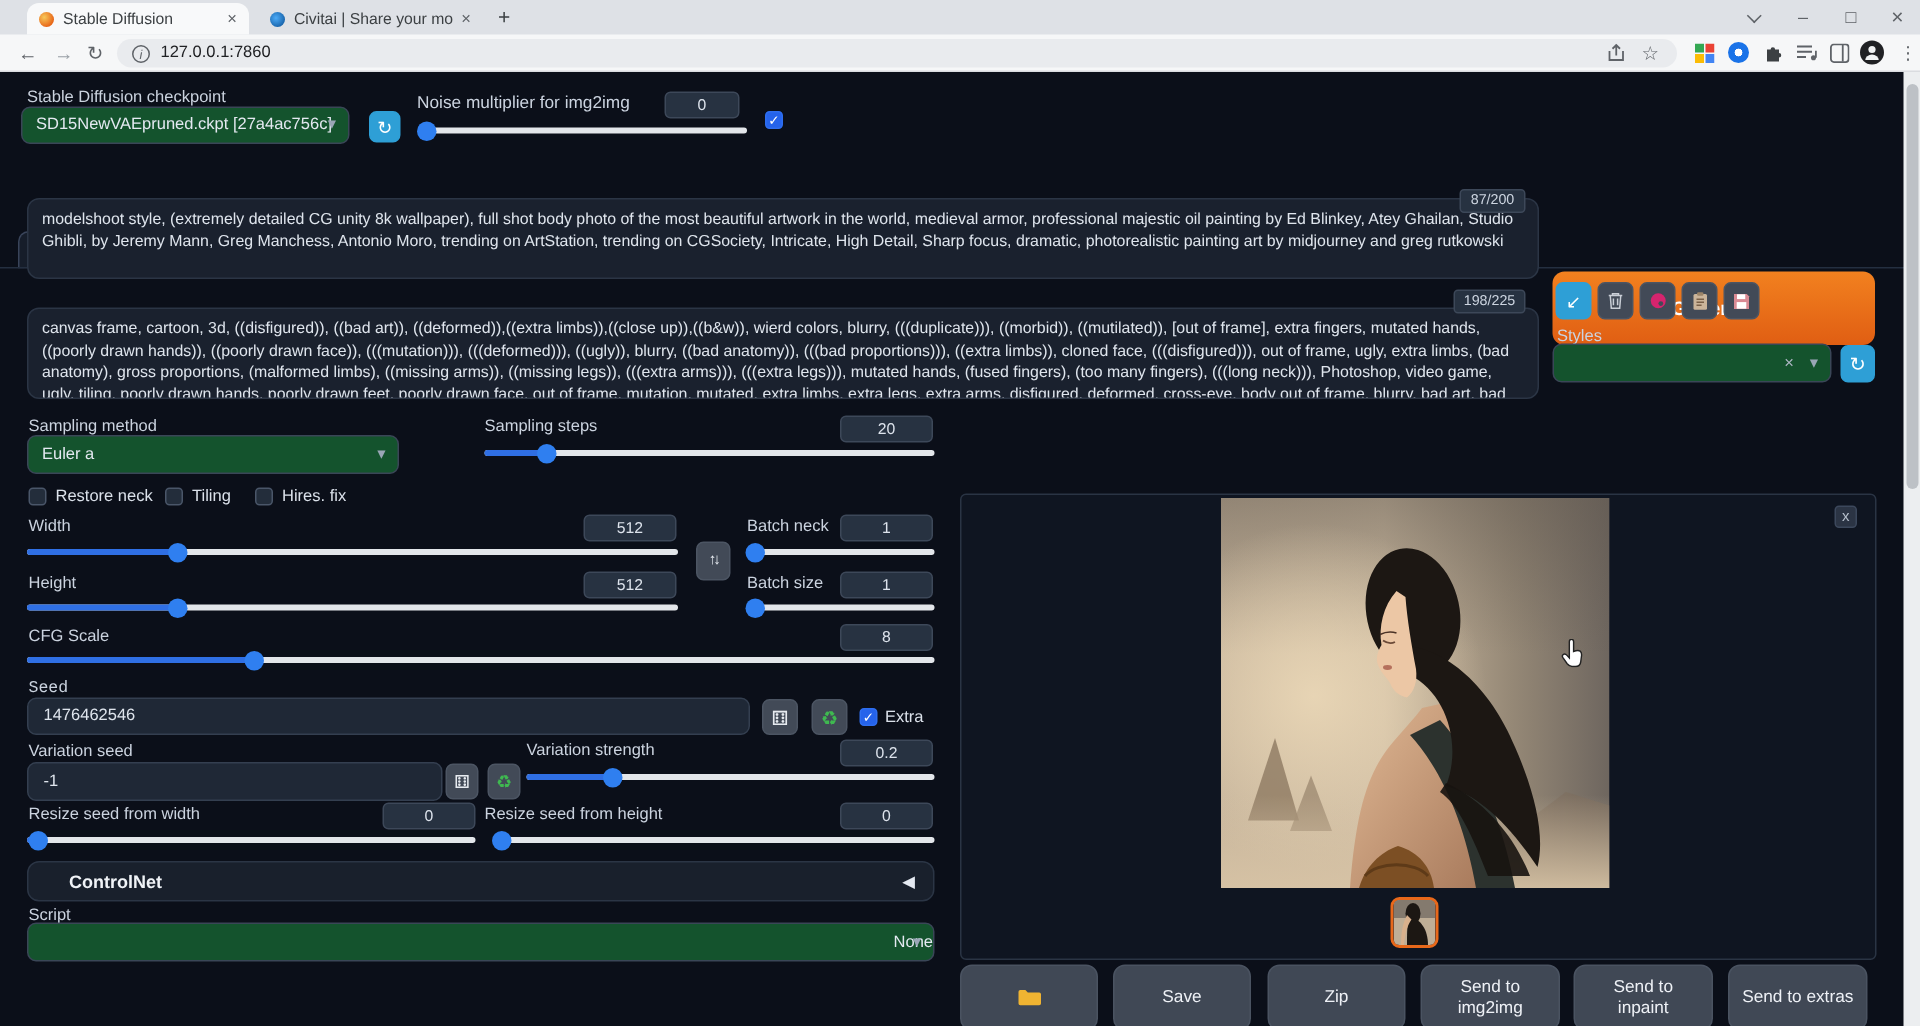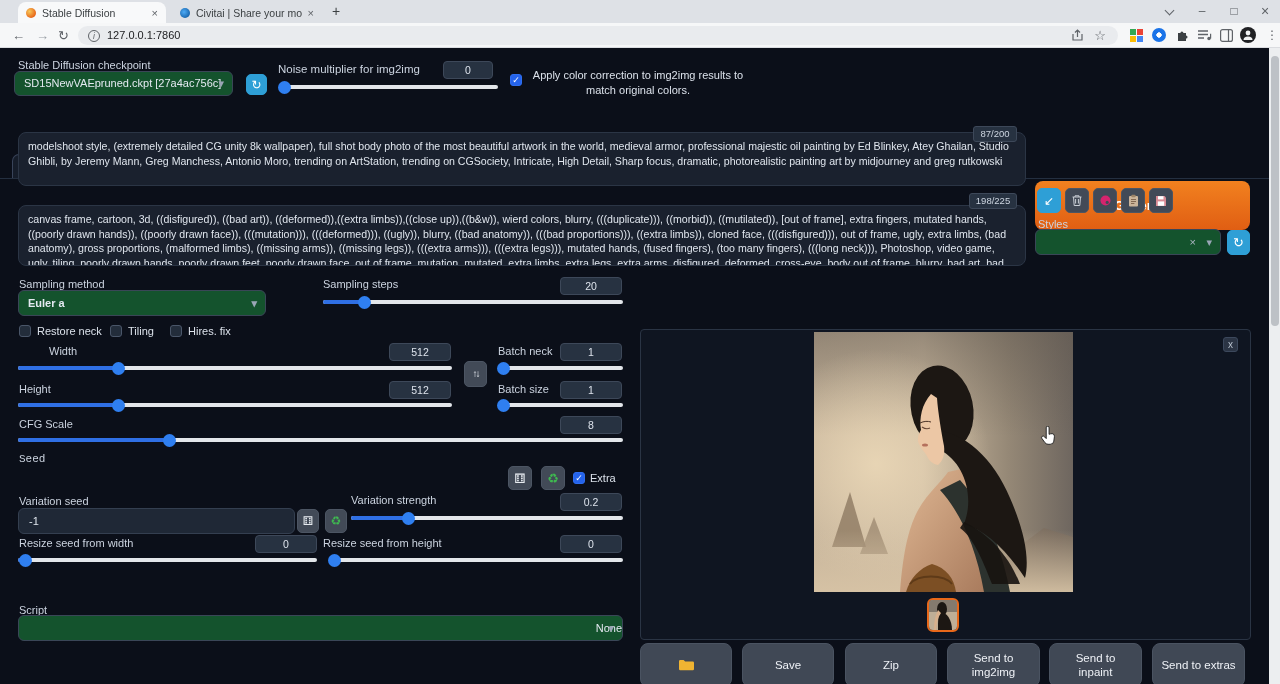--- a/index.html
+++ b/index.html
@@ -144,21 +144,20 @@
     <div class="gbtn" style="left:246px;top:26px;width:21px;height:21px;background:#2e9fd6;border-color:#2e9fd6;font-size:12px;line-height:20px;color:#fff;">↻</div>
 
     <div class="lbl" style="left:278px;top:15px;font-size:11.5px;">Noise multiplier for img2img</div>
     <div class="numbox" style="left:443px;top:13px;width:50px;height:18px;line-height:16px;">0</div>
     <div class="slider" style="left:281px;top:37px;width:217px;">
       <div class="sl-fill" style="width:0%;"></div>
         <div class="sl-dot" style="left:3px;"></div>
     </div>
 
     <div class="chk on" style="left:510px;top:26px;">✓</div>
-    <div class="lbl" style="left:527px;top:20px;width:222px;white-space:normal;line-height:14.5px;color:#dbe1ea;">Apply color correction to img2img results to match original colors.</div>
 
     <div id="main-tabs">
       <div class="mtab active">txt2img</div>
       <div class="mtab">img2img</div>
       <div class="mtab">Extras</div>
       <div class="mtab">PNG Info</div>
       <div class="mtab">Checkpoint Merger</div>
       <div class="mtab">Train</div>
       <div class="mtab">Dreambooth</div>
       <div class="mtab">Settings</div>
@@ -202,39 +201,39 @@
     </div>
 
     <div class="lbl" style="left:1038px;top:170px;">Styles</div>
     <div class="dd" style="left:1035px;top:181px;width:186px;height:26px;line-height:24px;">
       <span class="arr" style="right:24px;color:#aeb7c4;">×</span>
       <span class="arr">▾</span>
     </div>
     <div class="gbtn" style="left:1227px;top:182px;width:23px;height:25px;background:#2e9fd6;border-color:#2e9fd6;font-size:13px;line-height:24px;color:#fff;">↻</div>
 
     <div class="lbl" style="left:19px;top:230px;">Sampling method</div>
-    <div class="dd" style="left:18px;top:242px;width:248px;height:26px;line-height:24px;font-weight:bold;">
+    <div class="dd" style="left:18px;top:242px;width:248px;height:26px;line-height:24px;">
       <span>Euler a</span>
       <span class="arr">▾</span>
     </div>
     <div class="lbl" style="left:323px;top:230px;">Sampling steps</div>
     <div class="numbox" style="left:560px;top:229px;width:62px;height:18px;line-height:16px;">20</div>
     <div class="slider" style="left:323px;top:252px;width:300px;">
       <div class="sl-fill" style="width:13.5%;"></div>
         <div class="sl-dot" style="left:13.5%;"></div>
     </div>
 
     <div class="chk" style="left:19px;top:277px;"></div>
     <div class="lbl" style="left:37px;top:277px;color:#dbe1ea;">Restore neck</div>
     <div class="chk" style="left:110px;top:277px;"></div>
     <div class="lbl" style="left:128px;top:277px;color:#dbe1ea;">Tiling</div>
     <div class="chk" style="left:170px;top:277px;"></div>
     <div class="lbl" style="left:188px;top:277px;color:#dbe1ea;">Hires. fix</div>
 
-    <div class="lbl" style="left:19px;top:297px;margin-left:30px;">Width</div>
+    <div class="lbl" style="left:19px;top:297px;">Width</div>
     <div class="numbox" style="left:389px;top:295px;width:62px;height:18px;line-height:16px;">512</div>
     <div class="slider" style="left:18px;top:318px;width:434px;">
       <div class="sl-fill" style="width:23%;"></div>
         <div class="sl-dot" style="left:23%;"></div>
     </div>
     <div class="gbtn" style="left:464px;top:313px;width:23px;height:26px;font-size:10px;line-height:24px;letter-spacing:-2px;">↑↓</div>
     <div class="lbl" style="left:498px;top:297px;">Batch neck</div>
     <div class="numbox" style="left:560px;top:295px;width:62px;height:18px;line-height:16px;">1</div>
     <div class="slider" style="left:498px;top:318px;width:125px;">
       <div class="sl-fill" style="width:0%;"></div>
@@ -255,20 +254,21 @@
     </div>
 
     <div class="lbl" style="left:19px;top:370px;">CFG Scale</div>
     <div class="numbox" style="left:560px;top:368px;width:62px;height:18px;line-height:16px;">8</div>
     <div class="slider" style="left:18px;top:390px;width:605px;">
       <div class="sl-fill" style="width:25%;"></div>
         <div class="sl-dot" style="left:25%;"></div>
     </div>
 
     <div class="lbl" style="left:19px;top:405px;font-family:Liberation Mono, monospace;">Seed</div>
+    <div class="ta-input" style="left:18px;top:417px;width:482px;height:25px;line-height:23px;">1476462546</div>
     <div class="gbtn" style="left:508px;top:418px;width:24px;height:24px;font-size:13px;line-height:23px;color:#e7ebf0;">⚅</div>
     <div class="gbtn" style="left:541px;top:418px;width:24px;height:24px;font-size:13px;line-height:23px;color:#3fb950;">♻</div>
     <div class="chk on" style="left:573px;top:424px;">✓</div>
     <div class="lbl" style="left:590px;top:424px;color:#dbe1ea;">Extra</div>
 
     <div class="lbl" style="left:19px;top:447px;">Variation seed</div>
     <div class="ta-input" style="left:18px;top:460px;width:277px;height:26px;line-height:24px;">-1</div>
     <div class="gbtn" style="left:297px;top:461px;width:22px;height:24px;font-size:12px;line-height:23px;color:#e7ebf0;">⚅</div>
     <div class="gbtn" style="left:325px;top:461px;width:22px;height:24px;font-size:12px;line-height:23px;color:#3fb950;">♻</div>
     <div class="lbl" style="left:351px;top:446px;">Variation strength</div>
@@ -284,20 +284,24 @@
       <div class="sl-fill" style="width:2%;"></div>
         <div class="sl-dot" style="left:7px;"></div>
     </div>
     <div class="lbl" style="left:323px;top:489px;">Resize seed from height</div>
     <div class="numbox" style="left:560px;top:487px;width:62px;height:18px;line-height:16px;">0</div>
     <div class="slider" style="left:330px;top:510px;width:293px;">
       <div class="sl-fill" style="width:1%;"></div>
         <div class="sl-dot" style="left:4px;"></div>
     </div>
 
+    <div class="abs" style="left:18px;top:526px;width:605px;height:27px;background:#19202c;border:1px solid #2b3545;border-radius:8px;">
+      <span class="abs" style="left:27px;top:6px;font-size:12px;font-weight:bold;color:#f0f3f7;">ControlNet</span>
+      <span class="abs" style="right:12px;top:6px;font-size:11px;color:#e4e9f1;">◀</span>
+    </div>
 
     <div class="lbl" style="left:19px;top:556px;">Script</div>
     <div class="dd" style="left:18px;top:567px;width:605px;height:26px;line-height:24px;text-align:right;">
       <span>None</span>
       <span class="arr">▾</span>
     </div>
 
     <div id="gallery">
       <div class="abs" style="right:12px;top:7px;width:15px;height:15px;background:#2b3444;border:1px solid #3c485c;border-radius:3px;color:#b7c0cd;font-size:10px;text-align:center;line-height:13px;">x</div>
 

